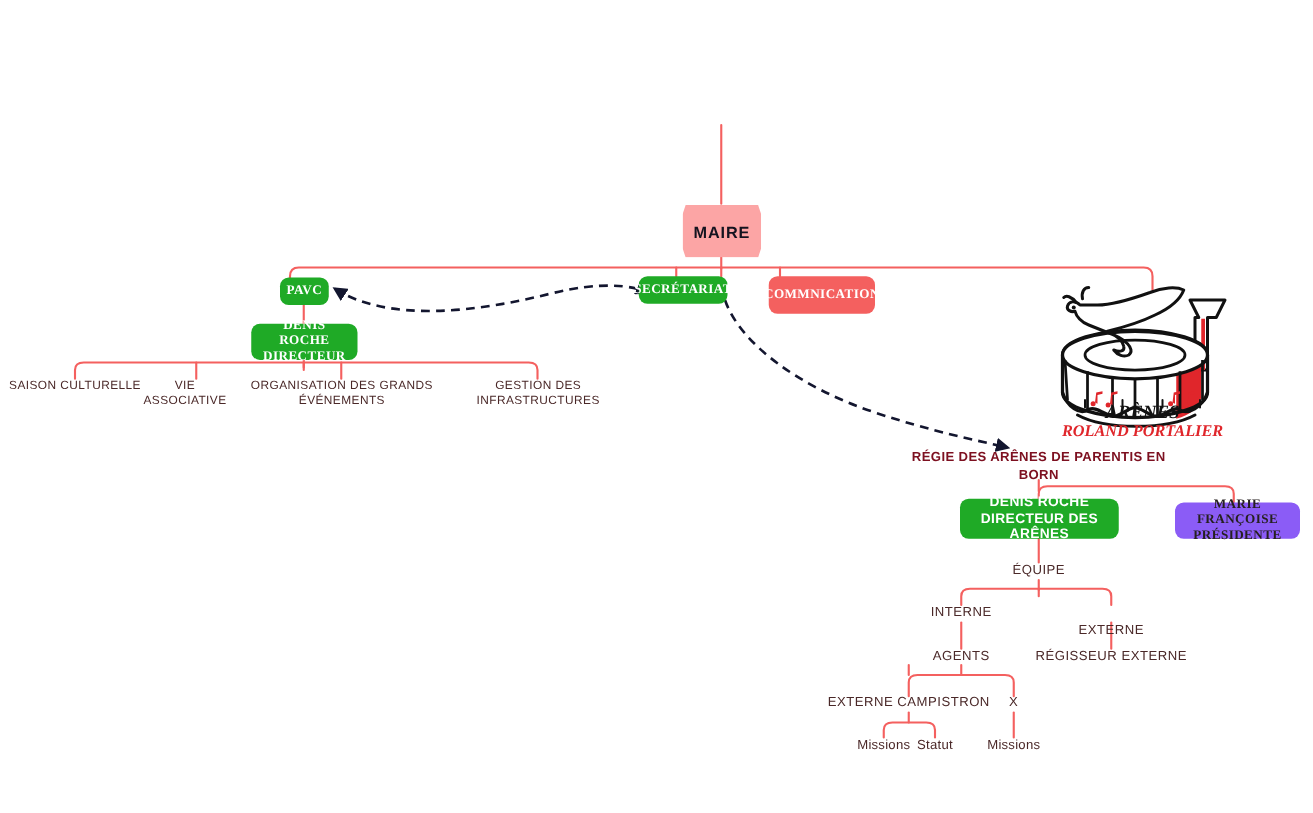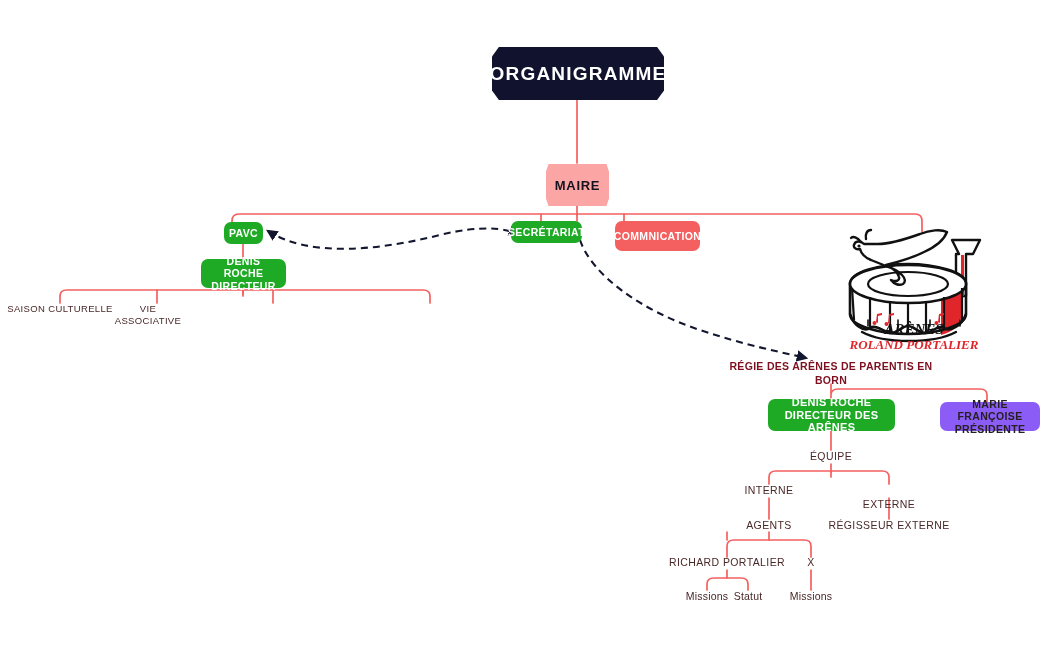--- a/index.html
+++ b/index.html
@@ -45,21 +45,21 @@
     display: flex; align-items: center; justify-content: center;
     text-align: center;
     border-radius: 7px;
     line-height: 1.18;
     padding: 3px 7px;
   }
   .pill.green   { background: #1faa26; color: #ffffff; }
   .pill.salmon  { background: #f4605f; color: #ffffff; }
   .pill.yellow  { background: #8b5cf6; color: #262020; }
 
-  .pill.sm  { font-size: 10.5px; font-weight: bold; letter-spacing: .35px; }
+  .pill.sm  { font-size: 10.5px; font-weight: bold; letter-spacing: .35px; font-family: Liberation Serif, serif; }
   .pill.md  { font-size: 11px;   font-weight: bold; letter-spacing: .3px; }
 
   
   .lbl {
     position: absolute;
     text-align: center;
     line-height: 1.22;
     color: #4a2828;
   }
   .lbl.caps   { font-size: 9.5px; letter-spacing: .35px; }
@@ -129,23 +129,20 @@
         <path d="M 10 0 L 0 5 L 10 10 z" fill="#13162f"></path>
       </marker>
     </defs>
 
     <g fill="none" stroke="#13162f" stroke-width="2.1" stroke-dasharray="7 5" stroke-linecap="butt">
       <path d="M268,231 C310,258 380,250 440,235 C480,225 505,228 518,234" marker-start="url(#arrS)" marker-end="url(#arr)"></path>
       <path d="M580,240 C592,275 640,310 700,330 C745,345 780,352 806,358" marker-end="url(#arr)"></path>
     </g>
   </svg>
 
-  <div class="node hex title-hex" style="left:492px; top:47px; width:172px; height:53px;">
-    <span>ORGANIGRAMME</span>
-  </div>
 
   <div class="node hex maire-hex" style="left:546px; top:164px; width:63px; height:42px;">
     <span>MAIRE</span>
   </div>
 
   <div class="node pill green sm" style="left:224px; top:222px; width:39px; height:22px;">
     <span>PAVC</span>
   </div>
 
   <div class="node pill green sm" style="left:201px; top:259px; width:85px; height:29px; flex-direction:column;">
@@ -159,20 +156,27 @@
 
   <div class="node pill salmon sm" style="left:615px; top:221px; width:85px; height:30px;">
     <span>COMMNICATION</span>
   </div>
 
   <div class="lbl caps" style="left:0px; top:303px; width:120px;">
     <span>SAISON CULTURELLE</span>
   </div>
   <div class="lbl caps" style="left:107px; top:303px; width:82px;">
     <span>VIE ASSOCIATIVE</span>
+  </div>
+  <div class="lbl caps" style="left:196px; top:303px; width:155px;">
+    <span>ORGANISATION DES GRANDS</span><br>
+    <span>ÉVÉNEMENTS</span>
+  </div>
+  <div class="lbl caps" style="left:352px; top:303px; width:157px;">
+    <span>GESTION DES INFRASTRUCTURES</span>
   </div>
 
   <div class="logo-wrap" style="left:840px; top:222px; width:150px; height:130px;">
     <svg viewBox="0 0 150 130" width="150" height="130" xmlns="http://www.w3.org/2000/svg">
 
       <g>
         <path d="M112,18 L140,18 L133,32 L126,32 L126,74 L116,74 L116,32 L119,32 Z" fill="#ffffff" stroke="#111111" stroke-width="2.4" stroke-linejoin="round"></path>
         <path d="M121,33 L124,33 L124,74 L121,74 Z" fill="#e0262b"></path>
       </g>
 
@@ -267,21 +271,21 @@
   </div>
 
   <div class="lbl caps11" style="left:719px; top:519px; width:100px;">
     <span>AGENTS</span>
   </div>
   <div class="lbl caps11" style="left:819px; top:519px; width:140px;">
     <span>RÉGISSEUR EXTERNE</span>
   </div>
 
   <div class="lbl caps11" style="left:652px; top:556px; width:150px;">
-    <span>RICHARD PORTALIER</span>
+    <span>EXTERNE CAMPISTRON</span>
   </div>
   <div class="lbl caps11" style="left:786px; top:556px; width:50px;">
     <span>X</span>
   </div>
 
   <div class="lbl mixed" style="left:672px; top:590px; width:70px;">
     <span>Missions</span>
   </div>
   <div class="lbl mixed" style="left:718px; top:590px; width:60px;">
     <span>Statut</span>

